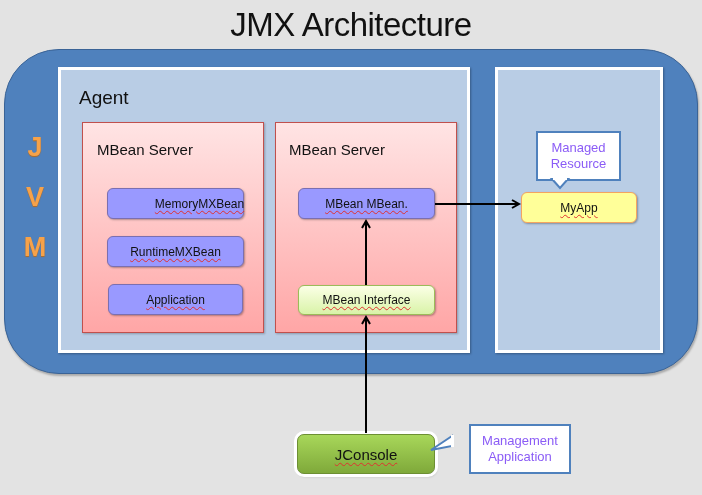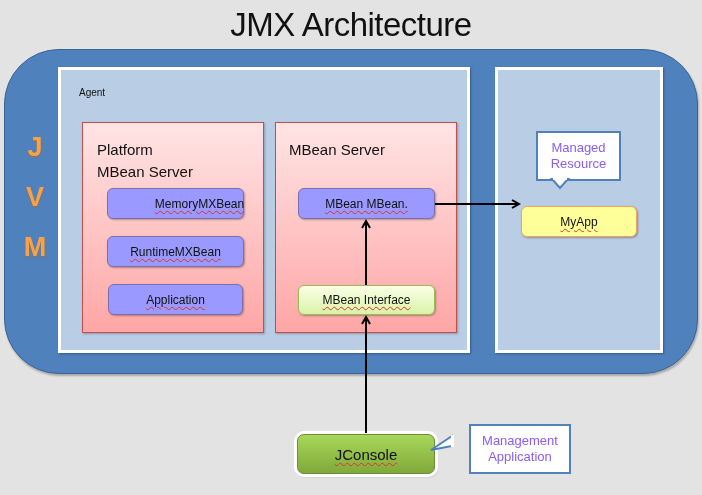--- a/index.html
+++ b/index.html
@@ -4,21 +4,21 @@
 <style>
   html,body{margin:0;padding:0;}
   body{width:702px;height:495px;background:#e3e3e3;position:relative;overflow:hidden;font-family:"DejaVu Sans",sans-serif;}
   .abs{position:absolute;box-sizing:border-box;}
   #title{left:0;top:6px;width:702px;text-align:center;font-size:33px;color:#111;font-family:"Liberation Sans",sans-serif;letter-spacing:-0.5px;}
   #jvm{left:4px;top:49px;width:694px;height:325px;background:#4f81bd;border:1.5px solid #3a6396;border-radius:55px;box-shadow:1px 2px 2px rgba(0,0,0,0.25);}
   .jvm-letter{left:18px;width:34px;text-align:center;font-family:"Liberation Sans",sans-serif;font-weight:bold;font-size:27px;color:#f6a24a;text-shadow:0 1px 1px #b26a20;}
   .panel{background:#b9cde5;border:3px solid #fff;box-shadow:1px 1px 2px rgba(0,0,0,0.3);}
   #agent{left:58px;top:67px;width:412px;height:286px;}
   #right{left:495px;top:67px;width:168px;height:286px;}
-  #agent-label{left:79px;top:87px;font-size:10px;color:#111;font-family:"Liberation Sans",sans-serif;}
+  #agent-label{left:79px;top:87px;font-size:19px;color:#111;font-family:"Liberation Sans",sans-serif;}
   .server{background:linear-gradient(#ffe4e4,#ffa6a6);border:1px solid #c0504d;box-shadow:1px 1px 2px rgba(0,0,0,0.25);}
   #platform{left:82px;top:122px;width:182px;height:211px;}
   #custom{left:275px;top:122px;width:182px;height:211px;}
   .server-title{font-size:15px;color:#111;line-height:22px;font-family:"Liberation Sans",sans-serif;}
   .bean{background:#9999ff;border:1px solid #7b6fb0;border-radius:6px;display:flex;align-items:center;justify-content:center;font-size:12px;color:#111;box-shadow:1px 1px 2px rgba(0,0,0,0.3);font-family:"Liberation Sans",sans-serif;}
   .squig{text-decoration:underline wavy #e03030;text-decoration-thickness:1px;text-underline-offset:2px;}
   .iface{background:linear-gradient(#fbffe6,#d9f3a8);border:1px solid #9bbb59;}
   .myapp{background:#ffff99;border:1px solid #f4a460;border-radius:6px;}
   .jconsole{background:linear-gradient(#a8d75a,#7fa93a);border:1px solid #6d8f33;border-radius:7px;font-size:15px;box-shadow:0 0 0 3px #fff,1px 2px 3px rgba(0,0,0,0.35);}
   .callout{background:#fff;border:2px solid #4f81bd;font-family:"Liberation Sans",sans-serif;font-size:13px;color:#8b5cf6;text-align:center;line-height:16px;display:flex;align-items:center;justify-content:center;}
@@ -33,21 +33,20 @@
 <div class="abs jvm-letter" style="top:132px;">J</div>
 <div class="abs jvm-letter" style="top:182px;">V</div>
 <div class="abs jvm-letter" style="top:232px;">M</div>
 
 <div class="abs panel" id="agent"></div>
 <div class="abs panel" id="right"></div>
 <div class="abs" id="agent-label">Agent</div>
 
 <div class="abs server" id="platform">
   <div class="server-title" style="position:absolute;left:14px;top:16px;">
-    <div>Platform</div>
     <div>MBean Server</div>
   </div>
 </div>
 <div class="abs bean" style="left:107px;top:188px;width:137px;height:31px;padding-left:48px;">
     <span class="squig">MemoryMXBean</span>
   </div>
 <div class="abs bean" style="left:107px;top:236px;width:137px;height:31px;">
     <span class="squig">RuntimeMXBean</span>
   </div>
 <div class="abs bean" style="left:108px;top:284px;width:135px;height:31px;">
@@ -65,21 +64,21 @@
 <div class="abs bean iface" style="left:298px;top:285px;width:137px;height:30px;">
     <span class="squig">MBean Interface</span>
   </div>
 
 <div class="abs callout" style="left:536px;top:131px;width:85px;height:50px;">
   <div>
       <div>Managed</div>
       <div>Resource</div>
     </div>
 </div>
-<div class="abs bean myapp" style="left:521px;top:206px;width:116px;height:31px;">
+<div class="abs bean myapp" style="left:521px;top:192px;width:116px;height:31px;">
     <span class="squig">MyApp</span>
   </div>
 
 <div class="abs bean jconsole" style="left:297px;top:434px;width:138px;height:40px;">
     <span class="squig">JConsole</span>
   </div>
 <div class="abs callout" style="left:469px;top:412px;width:102px;height:50px;margin-top:12px;">
   <div>
       <div>Management</div>
       <div>Application</div>

